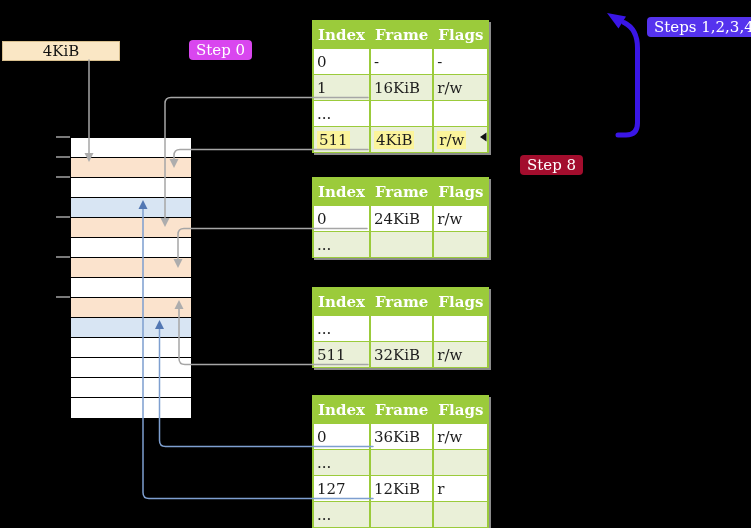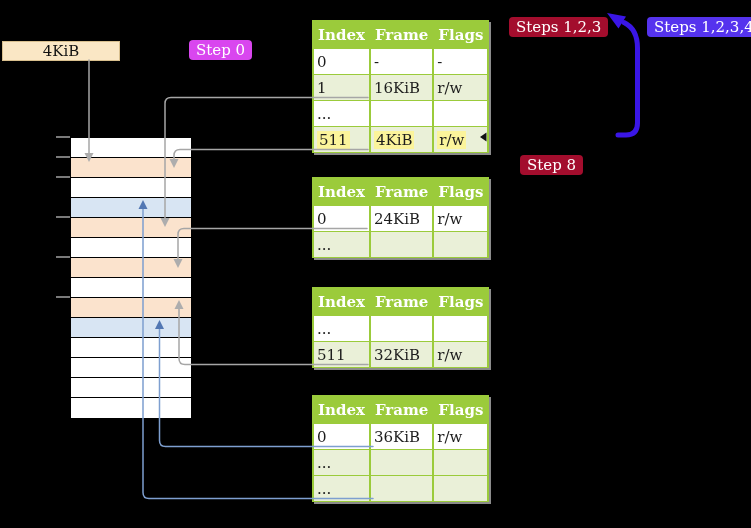--- a/index.html
+++ b/index.html
@@ -64,21 +64,20 @@
   .badge-layer{z-index:6;}
 </style>
 </head>
 <body>
 
 <div id="canvas">
 
   <div id="frame-label">4KiB</div>
 
   <div id="step0" class="step-badge badge-layer red" style="background: #d946ef;">Step 0</div>
-  <div id="steps123" class="step-badge badge-layer red" style="background: rgb(163, 13, 45);">Steps 1,2,3</div>
   <div id="steps1234" class="step-badge badge-layer blue" style="background: rgb(85, 51, 238);">Steps 1,2,3,4</div>
   <div id="step4" class="step-badge badge-layer red" style="background: rgb(163, 13, 45);">Step 8</div>
 
   <div id="memory-column">
       <div class="mem-row" style="background: rgb(255, 255, 255);"></div>
       <div class="mem-row" style="background: rgb(251, 227, 205);"></div>
       <div class="mem-row" style="background: rgb(255, 255, 255);"></div>
       <div class="mem-row" style="background: rgb(216, 229, 243);"></div>
       <div class="mem-row" style="background: rgb(251, 227, 205);"></div>
       <div class="mem-row" style="background: rgb(255, 255, 255);"></div>
@@ -210,20 +209,25 @@
         <tbody>
           <tr>
             <td>0</td>
             <td>36KiB</td>
             <td>r/w</td>
           </tr>
           <tr class="shade">
             <td>...</td>
             <td></td>
             <td></td>
+          </tr>
+          <tr>
+            <td>127</td>
+            <td>12KiB</td>
+            <td>r</td>
           </tr>
           <tr class="shade">
             <td>...</td>
             <td></td>
             <td></td>
           </tr>
         </tbody>
       </table>
     </div>
 

